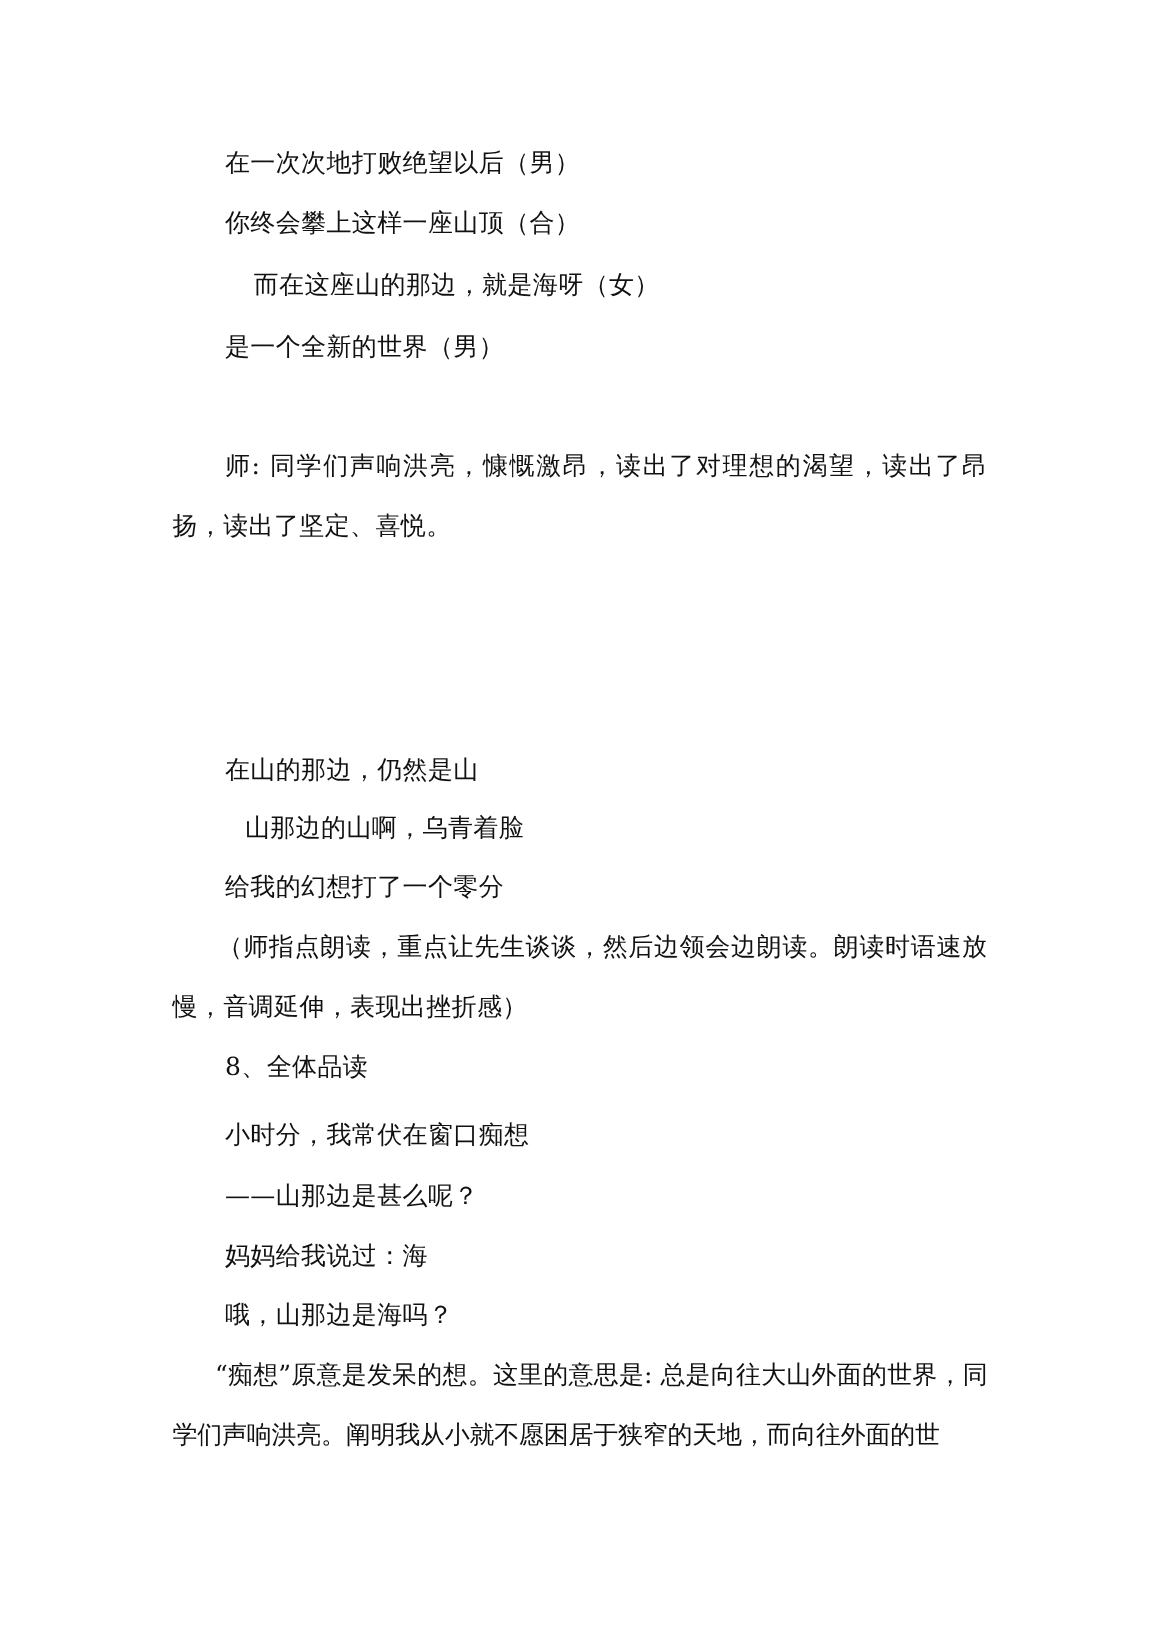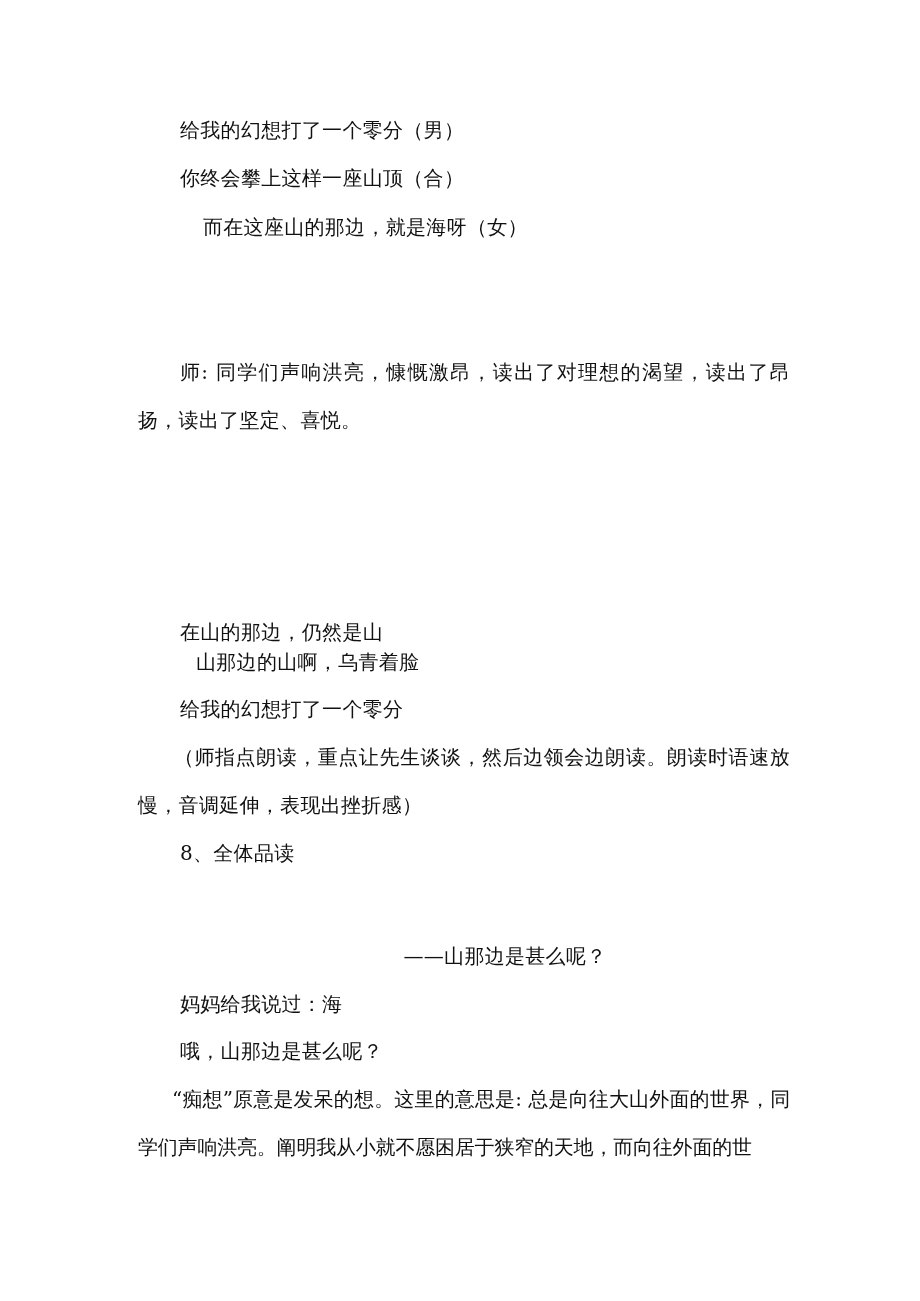--- a/index.html
+++ b/index.html
@@ -46,35 +46,37 @@
     }
     .para.tight {
       letter-spacing: -0.2px;
     }
   </style>
 </head>
 <body>
 
 <div class="page">
 
-  <div class="line indent" style="top:118px;">给我的幻想打了一个零分（男）</div>
+  <div class="line indent" style="top:118px;">在一次次地打败绝望以后（男）</div>
   <div class="line indent" style="top:166px;">你终会攀上这样一座山顶（合）</div>
   <div class="line indent" style="top:215px;margin-left:23px;">而在这座山的那边，就是海呀（女）</div>
+  <div class="line indent" style="top:265px;">是一个全新的世界（男）</div>
 
   <div class="para" style="top:348px;">师: 同学们声响洪亮，慷慨激昂，读出了对理想的渴望，读出了昂扬，读出了坚定、喜悦。</div>
 
 
 
-  <div class="line indent" style="top:603px;margin-top:17px;">在山的那边，仍然是山</div>
+  <div class="line indent" style="top:603px;">在山的那边，仍然是山</div>
   <div class="line indent" style="top:650px;margin-left:16px;">山那边的山啊，乌青着脸</div>
   <div class="line indent" style="top:697px;">给我的幻想打了一个零分</div>
 
   <div class="para" style="top:733px; text-indent:36px;">（师指点朗读，重点让先生谈谈，然后边领会边朗读。朗读时语速放慢，音调延伸，表现出挫折感）</div>
 
   <div class="line indent" style="top:841px;">8、全体品读</div>
 
-  <div class="line indent" style="top:944px;text-align:center;">——山那边是甚么呢？</div>
+  <div class="line indent" style="top:895px;">小时分，我常伏在窗口痴想</div>
+  <div class="line indent" style="top:944px;">——山那边是甚么呢？</div>
   <div class="line indent" style="top:992px;">妈妈给我说过：海</div>
-  <div class="line indent" style="top:1039px;">哦，山那边是甚么呢？</div>
+  <div class="line indent" style="top:1039px;">哦，山那边是海吗？</div>
 
   <div class="para tight" style="top:1075px; text-indent:34px;">“痴想”原意是发呆的想。这里的意思是: 总是向往大山外面的世界，同学们声响洪亮。阐明我从小就不愿困居于狭窄的天地，而向往外面的世</div>
 
 </div>
 
 </body></html>

